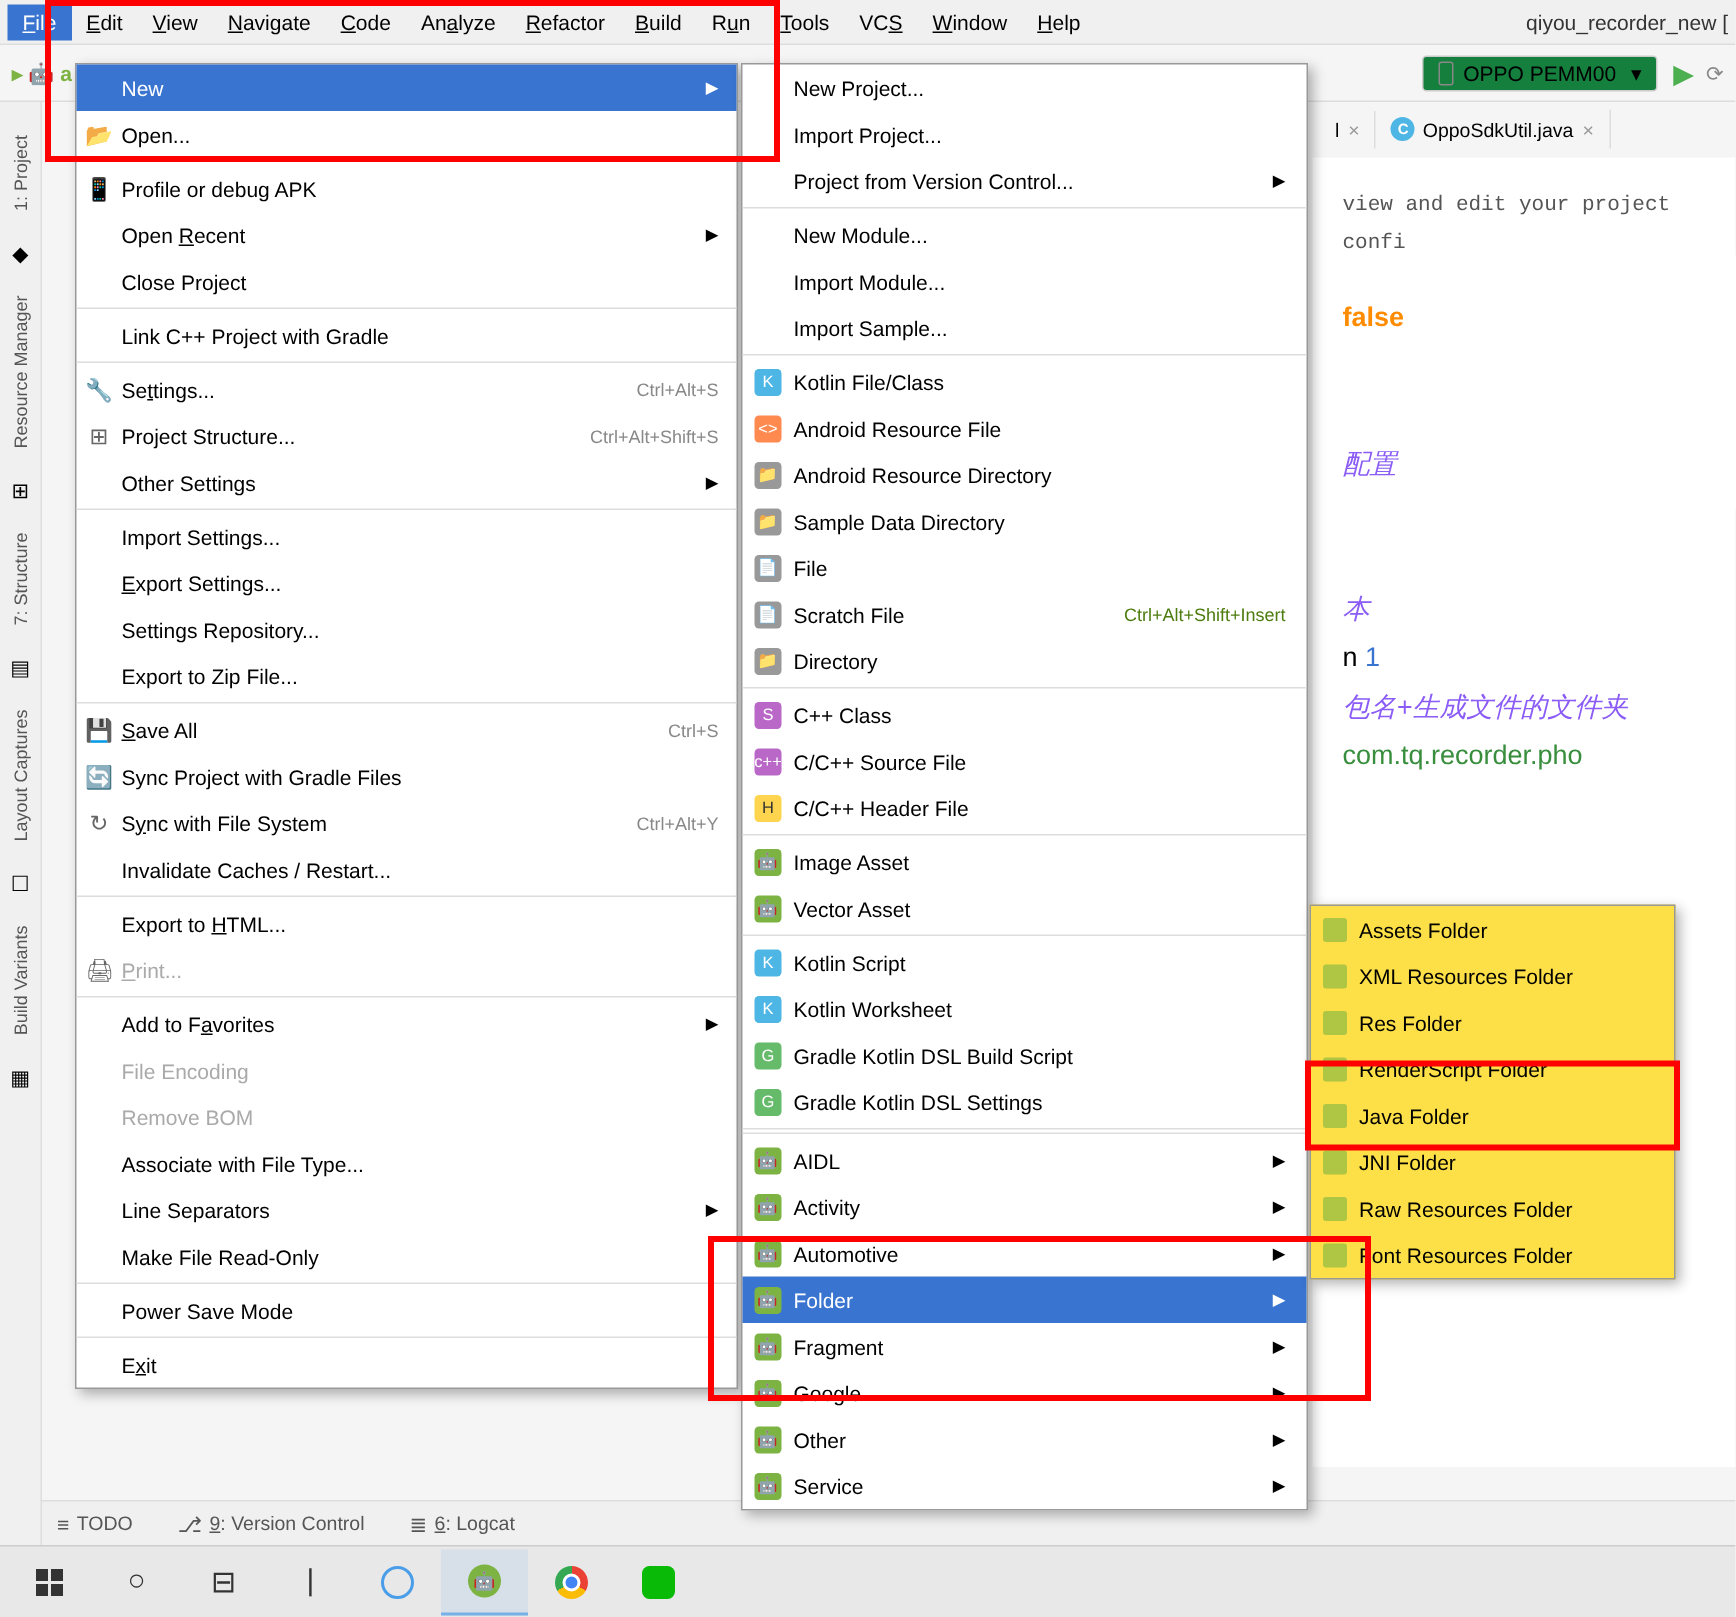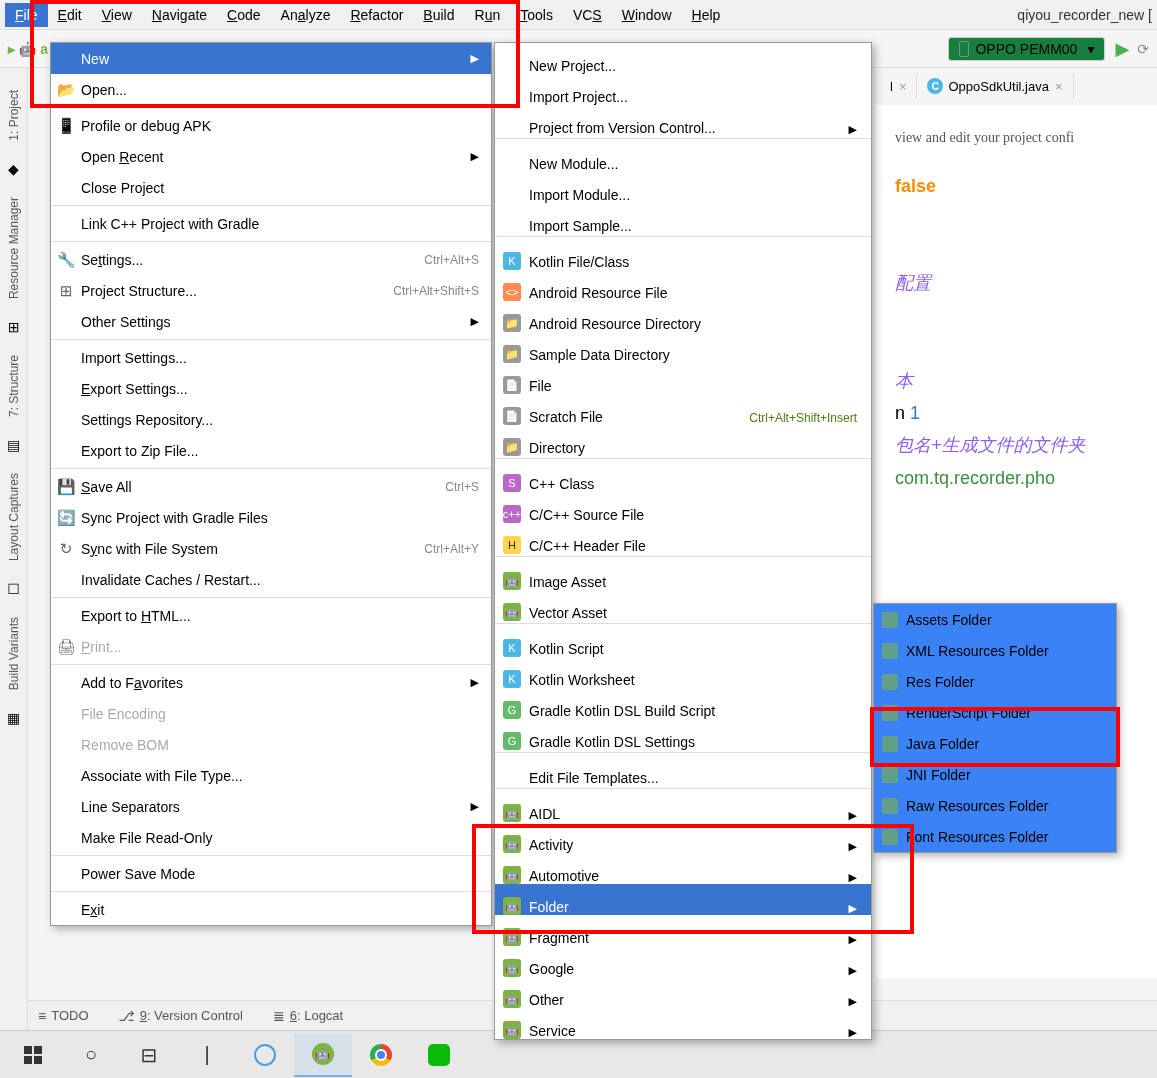--- a/index.html
+++ b/index.html
@@ -19,45 +19,45 @@
     .left-tabs { position: absolute; left: 0; top: 68px; width: 28px; background: #f0f0f0; display: flex; flex-direction: column; align-items: center; padding-top: 8px; border-right: 1px solid #ddd; height: calc(100% - 105px); }
     .left-tab { writing-mode: vertical-rl; transform: rotate(180deg); padding: 10px 2px; margin: 4px 0; font-size: 12px; color: #555; cursor: pointer; }
     .left-tab-icon { font-size: 14px; margin: 6px 0; }
     
     .editor-tabs { position: absolute; top: 70px; left: 880px; height: 32px; display: flex; align-items: center; background: #f5f5f5; }
     .editor-tab { padding: 5px 10px; display: flex; align-items: center; border-right: 1px solid #ddd; font-size: 13px; }
     .editor-tab .icon-c { width: 16px; height: 16px; border-radius: 50%; background: #4db6e4; color: white; display: inline-flex; align-items: center; justify-content: center; font-size: 10px; font-weight: bold; margin-right: 5px; }
     .editor-tab .close-x { margin-left: 6px; color: #999; }
     
     .editor-area { position: absolute; top: 105px; left: 875px; right: 0; bottom: 100px; background: white; padding: 20px; font-family: "Consolas", monospace; font-size: 18px; line-height: 1.8; overflow: hidden; }
-    .editor-hint { font-size: 14px; color: #555; font-family: Liberation Serif, serif; margin-bottom: 20px; }
+    .editor-hint { font-size: 14px; color: #555; font-family: Liberation Mono, monospace; margin-bottom: 20px; }
     .code-false { color: #ff8c00; font-weight: bold; }
     .code-comment { color: #8b5cf6; font-style: italic; }
     .code-num { color: #3874d0; }
     .code-str { color: #388e3c; }
     
     .file-menu { position: absolute; top: 42px; left: 50px; width: 442px; background: white; border: 1px solid #999; box-shadow: 3px 3px 8px rgba(0,0,0,0.3); z-index: 10; }
     .menu-item { display: flex; align-items: center; height: 31px; padding: 0 12px 0 30px; cursor: pointer; position: relative; }
     .menu-item.highlighted { background: #3874d0; color: white; }
     .menu-item.disabled { color: #aaa; }
     .menu-item .shortcut { margin-left: auto; color: #888; font-size: 12px; }
     .menu-item .submenu-arrow { margin-left: auto; font-size: 11px; }
     .menu-item.highlighted .submenu-arrow { color: white; }
     .menu-item .mi-icon { position: absolute; left: 6px; width: 18px; text-align: center; color: #666; font-size: 15px; }
     .menu-sep { height: 1px; background: #ddd; margin: 2px 0; }
     
     .new-menu { position: absolute; top: 42px; left: 494px; width: 378px; background: white; border: 1px solid #999; box-shadow: 3px 3px 8px rgba(0,0,0,0.3); z-index: 15; }
-    .new-item { display: flex; align-items: flex-end; height: 31px; padding: 0 14px 0 8px; cursor: pointer; }
+    .new-item { display: flex; align-items: center; height: 31px; padding: 0 14px 0 8px; cursor: pointer; }
     .new-item.highlighted { background: #3874d0; color: white; }
     .new-item .ni-icon { width: 18px; height: 18px; margin-right: 8px; display: inline-flex; align-items: center; justify-content: center; font-size: 11px; border-radius: 3px; }
     .new-item .shortcut { margin-left: auto; color: #4d7c0f; font-size: 12px; }
     .new-item .submenu-arrow { margin-left: auto; font-size: 11px; }
     .new-item.highlighted .submenu-arrow { color: white; }
     
-    .folder-menu { position: absolute; top: 603px; left: 873px; width: 244px; background: #3b82f6; border: 1px solid #999; box-shadow: 3px 3px 8px rgba(0,0,0,0.3); z-index: 20; }
+    .folder-menu { position: absolute; top: 603px; left: 873px; width: 244px; background: #fde047; border: 1px solid #999; box-shadow: 3px 3px 8px rgba(0,0,0,0.3); z-index: 20; }
     .fld-item { display: flex; align-items: center; height: 31px; padding: 0 12px 0 8px; cursor: pointer; }
     .fld-item.highlighted { background: #3874d0; color: white; }
     .fld-item .fl-icon { width: 16px; height: 16px; margin-right: 8px; background: #7cb342; border-radius: 2px; opacity: 0.6; }
     
     .red-box-1 { position: absolute; top: 0px; left: 30px; width: 490px; height: 108px; border: 4px solid red; z-index: 50; pointer-events: none; }
     .red-box-2 { position: absolute; top: 824px; left: 472px; width: 442px; height: 110px; border: 4px solid red; z-index: 50; pointer-events: none; }
     .red-box-3 { position: absolute; top: 707px; left: 870px; width: 250px; height: 60px; border: 4px solid red; z-index: 50; pointer-events: none; }
     
     .bottom-bar { position: absolute; bottom: 48px; left: 28px; right: 0; height: 30px; background: #f0f0f0; border-top: 1px solid #ddd; display: flex; align-items: center; padding: 0 10px; font-size: 13px; }
     .bottom-tool { display: flex; align-items: center; margin-right: 30px; color: #555; }
@@ -345,24 +345,20 @@
     </div>
   <div class="new-item">
       <span class="ni-icon icon-green2">G</span>
       <span>Gradle Kotlin DSL Build Script</span>
     </div>
   <div class="new-item">
       <span class="ni-icon icon-green2">G</span>
       <span>Gradle Kotlin DSL Settings</span>
     </div>
   <div class="menu-sep"></div>
-  <div class="new-item">
-      <span class="ni-icon"></span>
-      <span>Edit File Templates...</span>
-    </div>
   <div class="menu-sep"></div>
   <div class="new-item">
       <span class="ni-icon android-green">🤖</span>
       <span>AIDL</span>
       <span class="submenu-arrow">▶</span>
     </div>
   <div class="new-item">
       <span class="ni-icon android-green">🤖</span>
       <span>Activity</span>
       <span class="submenu-arrow">▶</span>

